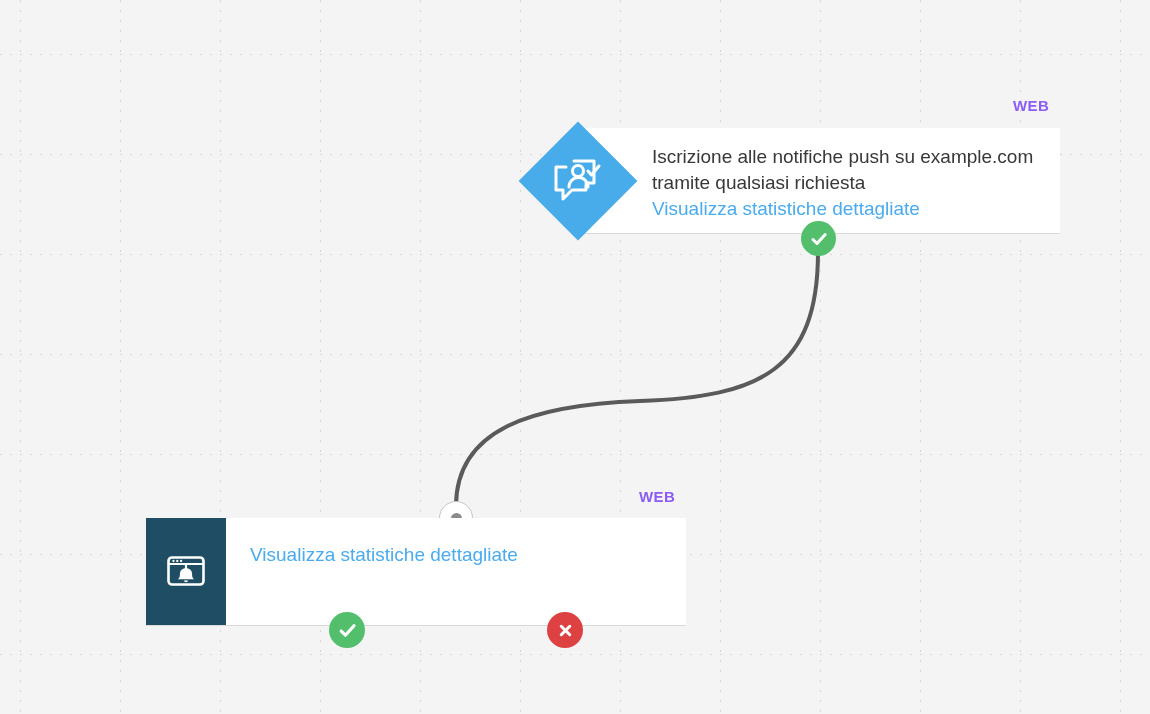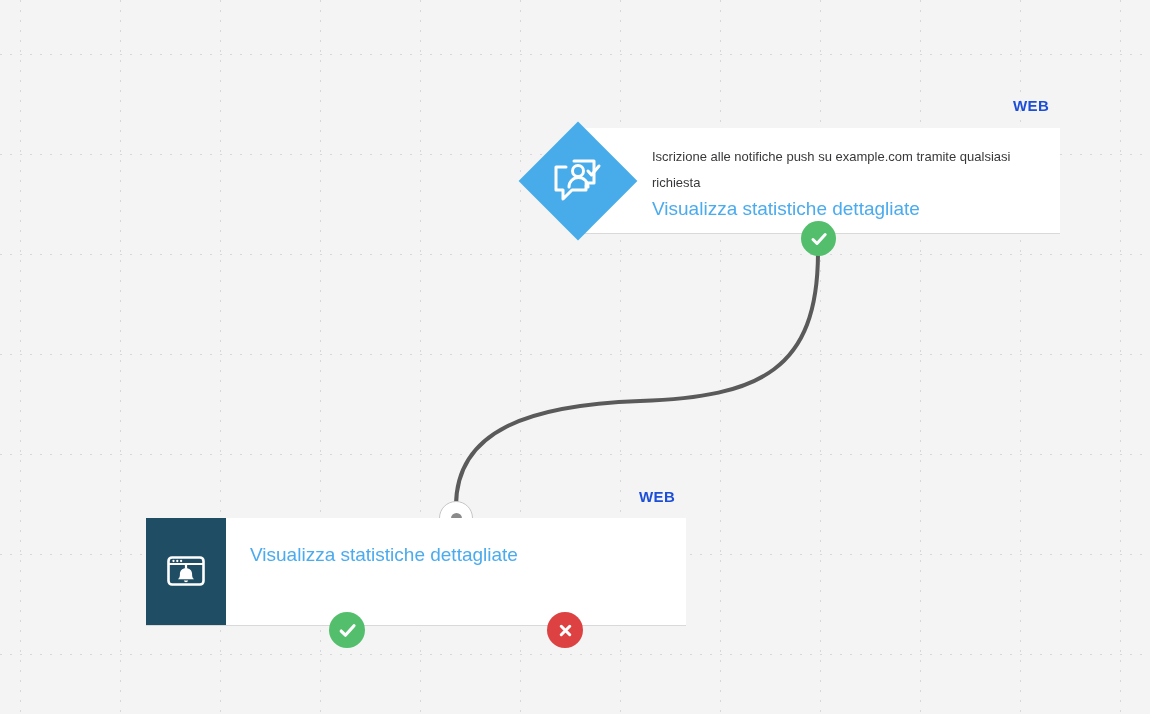--- a/index.html
+++ b/index.html
@@ -59,21 +59,21 @@
     width: 1150px;
     height: 714px;
     pointer-events: none;
   }
 
   
   .channel-label {
     position: absolute;
     font-size: 15px;
     font-weight: bold;
-    color: #1d4ed8;
+    color: #8b5cf6;
     letter-spacing: 0.4px;
     white-space: nowrap;
   }
 
   
   .card {
     position: absolute;
     background: #ffffff;
     box-sizing: border-box;
     display: flex;
@@ -142,21 +142,21 @@
     display: flex;
     align-items: center;
     justify-content: center;
   }
   #card-send .card-body {
     padding: 24px 0 0 24px;
   }
 
   
   .card-title {
-    font-size: 13px;
+    font-size: 19px;
     line-height: 26px;
     color: #38383a;
     font-weight: normal;
     margin: 0;
     white-space: nowrap;
   }
   .card-title.wrap {
     white-space: normal;
     max-width: 400px;
   }

